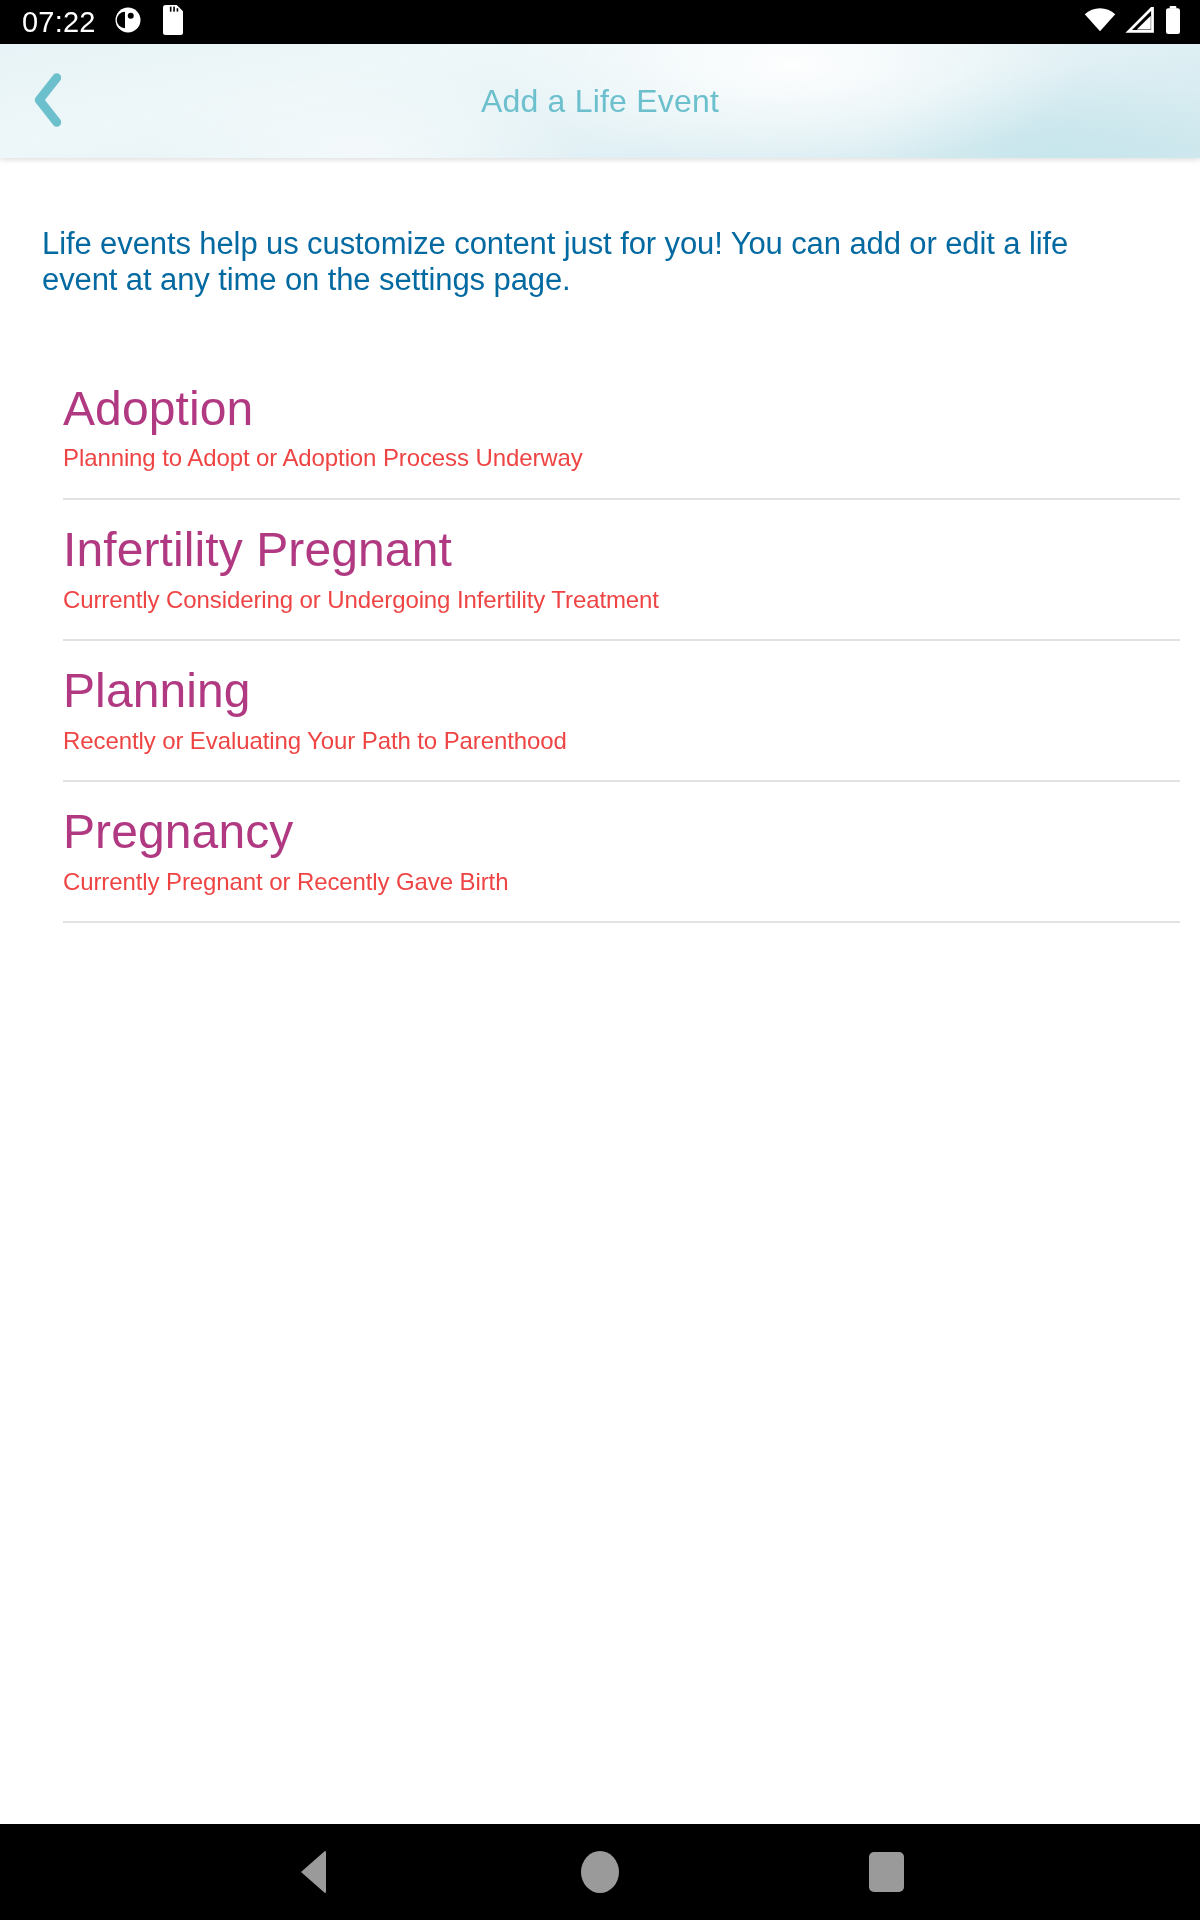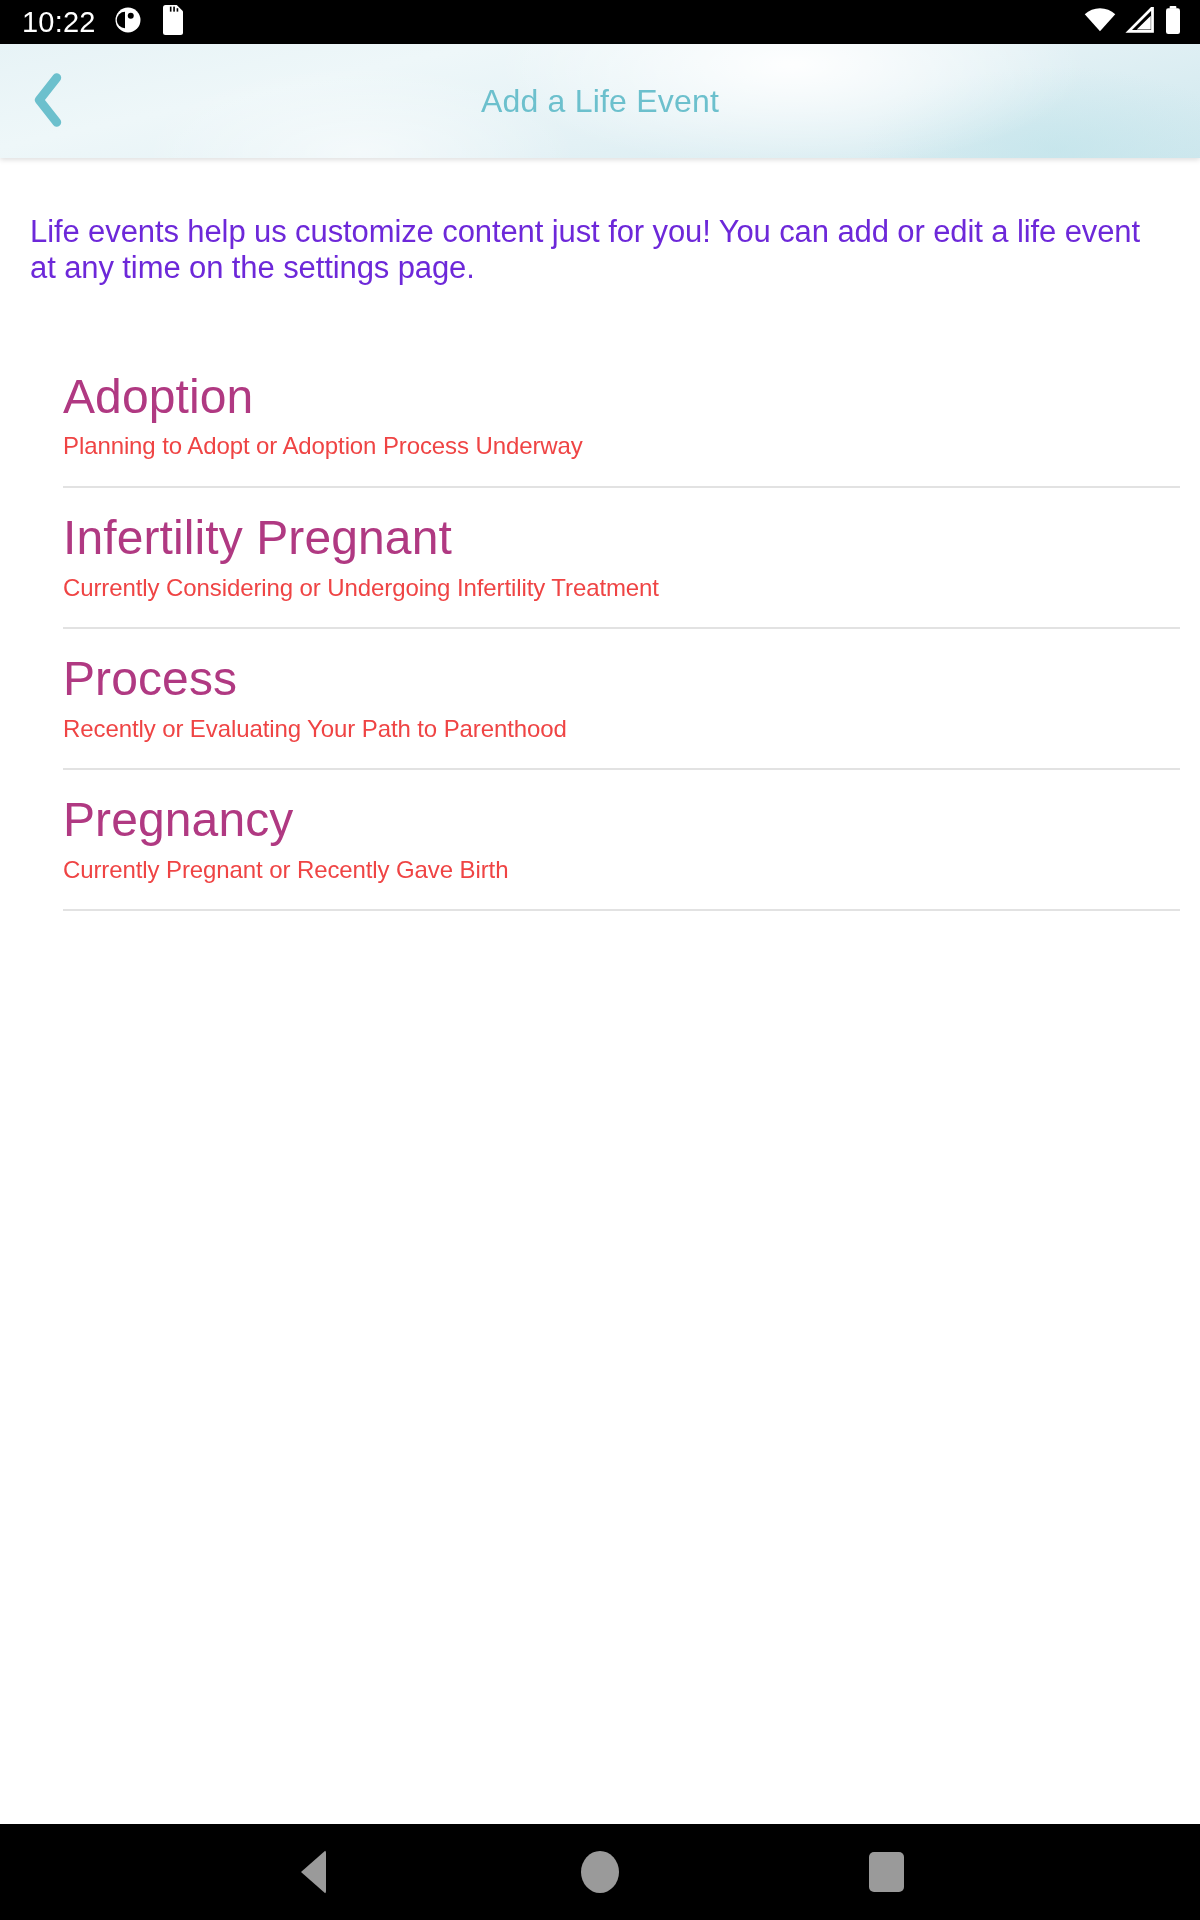--- a/index.html
+++ b/index.html
@@ -56,23 +56,23 @@
   .header-title {
     width:100%; text-align:center;
     font-size:32px; font-weight:400;
     color:#6cc0cd; letter-spacing:0.2px;
     line-height:1;
   }
 
   
   .content { flex:1 1 auto; background:#ffffff; overflow:hidden; }
   .intro {
-    margin:0; padding:56px 36px 0 30px;
+    margin:12px; padding:56px 36px 0 30px;
     font-size:31px; line-height:1.17;
-    color:#6d28d9; letter-spacing:-0.1px;
+    color:#0369a1; letter-spacing:-0.1px;
   }
   .list { margin-top:60px; padding:0 20px 0 63px; }
   .list-item {
     padding:0 0 0 0;
     border-bottom:2px solid #e2e2e2;
     background:transparent; cursor:pointer;
   }
   .item-inner { padding:24px 0 26px 0; }
   .item-title {
     font-size:48px; font-weight:400;
@@ -114,21 +114,21 @@
     background:#9a9a9a;
   }
 </style>
 </head>
 <body>
 
 <div class="phone">
 
   <div class="statusbar">
     <div class="status-left">
-      <span class="status-time">10:22</span>
+      <span class="status-time">07:22</span>
       <span class="si">
         <svg width="30" height="30" viewBox="0 0 24 24">
           <circle cx="12" cy="12" r="10" fill="#ffffff"></circle>
           <path d="M9.6 5.4 a5.3 5.3 0 0 0 0 13.2 z" fill="#000000"></path>
           <circle cx="14.2" cy="8.6" r="2.4" fill="#000000"></circle>
         </svg>
       </span>
       <span class="si">
         <svg width="26" height="30" viewBox="0 0 20 24">
           <path d="M4 0 h9 l5 5 v17 a2 2 0 0 1 -2 2 H4 a2 2 0 0 1 -2 -2 V2 a2 2 0 0 1 2 -2 z" fill="#ffffff"></path>
@@ -186,21 +186,21 @@
 
       <div class="list-item">
         <div class="item-inner">
           <div class="item-title">Infertility Pregnant</div>
           <div class="item-sub">Currently Considering or Undergoing Infertility Treatment</div>
         </div>
       </div>
 
       <div class="list-item">
         <div class="item-inner">
-          <div class="item-title">Process</div>
+          <div class="item-title">Planning</div>
           <div class="item-sub">Recently or Evaluating Your Path to Parenthood</div>
         </div>
       </div>
 
       <div class="list-item">
         <div class="item-inner">
           <div class="item-title">Pregnancy</div>
           <div class="item-sub">Currently Pregnant or Recently Gave Birth</div>
         </div>
       </div>

